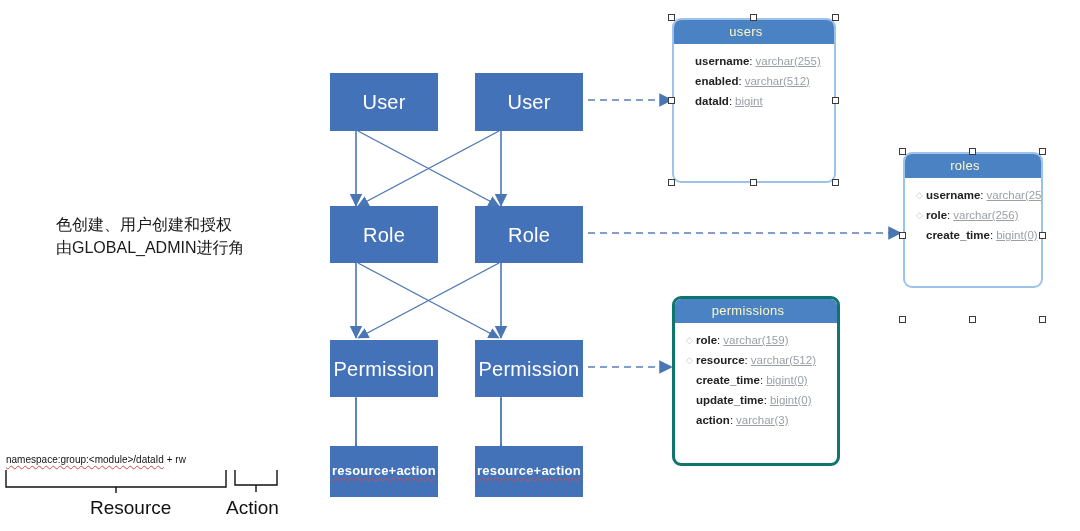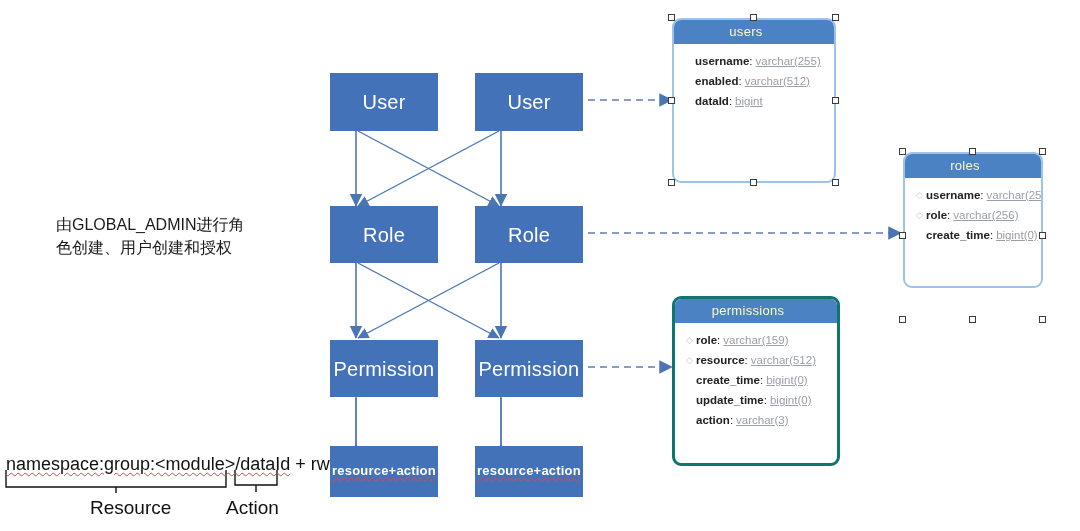--- a/index.html
+++ b/index.html
@@ -59,21 +59,21 @@
     position: absolute;
     font-size: 16px;
     line-height: 1.45;
     color: #1a1a1a;
     width: 215px;
   }
 
   
   .expr {
     position: absolute;
-    font-size: 18px;
+    font-size: 10px;
     color: #111111;
     white-space: nowrap;
   }
   .expr .squig {
     text-decoration: underline;
     text-decoration-color: #d24a4a;
     text-decoration-style: wavy;
     text-decoration-thickness: 1px;
     text-underline-offset: 2px;
   }
@@ -195,22 +195,22 @@
 
     <g stroke="#111111" stroke-width="1.4" fill="none">
       <path d="M6,470 L6,487 L116,487 L116,493 L116,487 L226,487 L226,470"></path>
     </g>
     <g stroke="#111111" stroke-width="1.4" fill="none">
       <path d="M235,470 L235,485 L256,485 L256,492 L256,485 L277,485 L277,470"></path>
     </g>
   </svg>
 
   <div class="cn-note" style="left:56px; top:213px;">
+    <div>色创建、用户创建和授权</div>
     <div>由GLOBAL_ADMIN进行角</div>
-    <div>色创建、用户创建和授权</div>
   </div>
 
   <div class="flowbox" style="left:302px; top:73px; width:108px; height:58px;">
     <span class="lbl">User</span>
   </div>
   <div class="flowbox" style="left:447px; top:73px; width:108px; height:58px;">
     <span class="lbl">User</span>
   </div>
 
   <div class="flowbox" style="left:302px; top:206px; width:108px; height:57px;">

